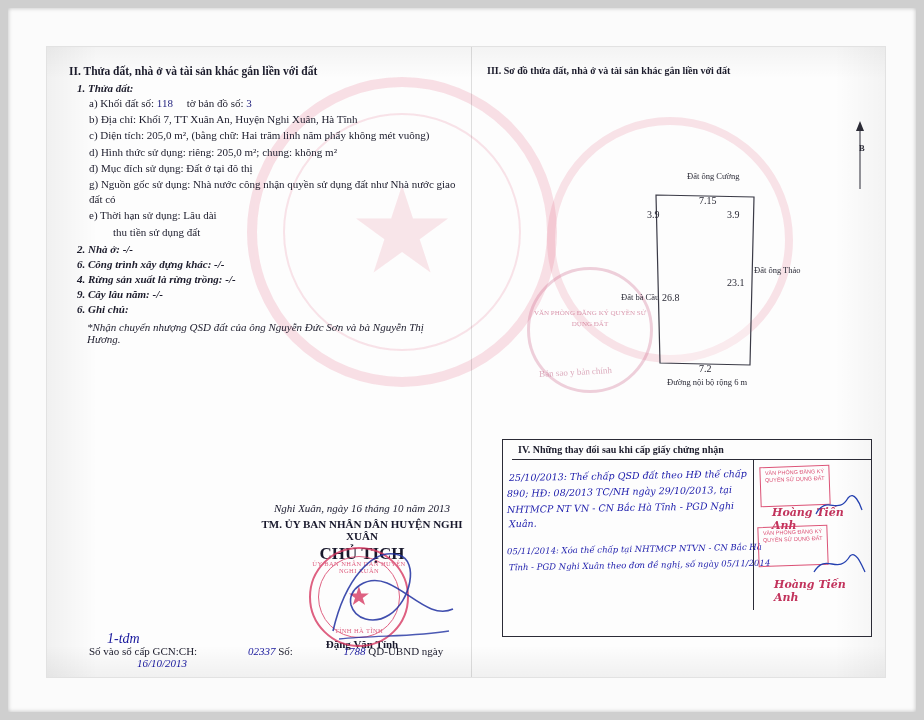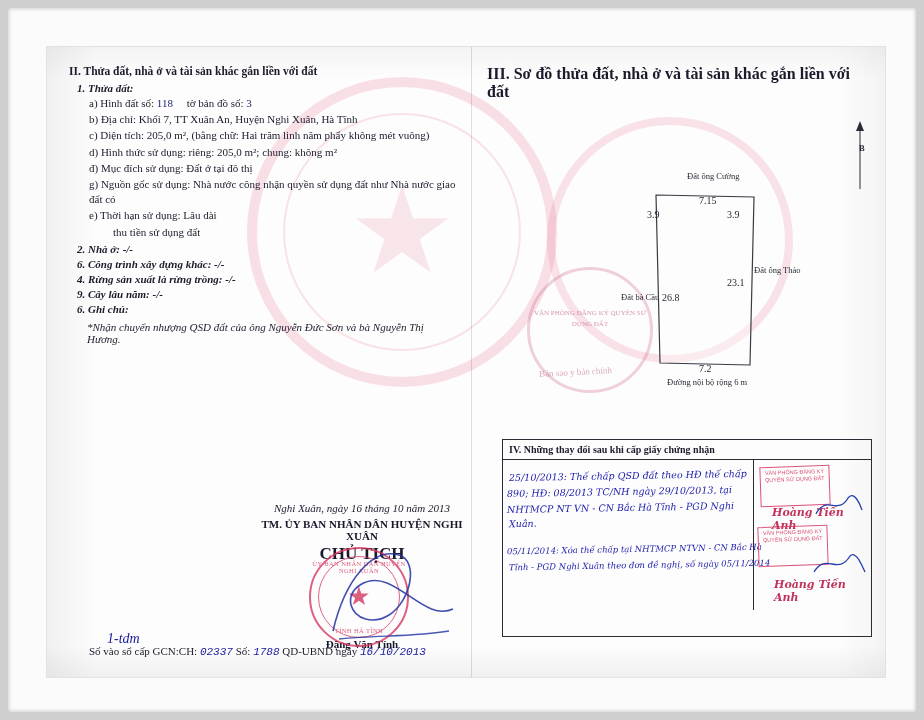--- a/index.html
+++ b/index.html
@@ -78,44 +78,44 @@
   
   #sig-scribble{
     position:absolute;left:268px;top:492px;width:150px;height:110px;
     pointer-events:none;
   }
 
   
   #bottomline{
     position:absolute;left:42px;top:598px;width:380px;font-size:11px;color:#1b1b2b;
   }
-  #bottomline .hwb{color:#17179c;font-style:italic;font-family:Liberation Mono, monospace;}
+  #bottomline .hwb{color:#17179c;font-style:italic;font-family:Liberation Serif, serif;margin-left:48px;}
   #ldm{position:absolute;left:60px;top:584px;color:#17179c;font-size:14px;font-style:italic;}
 
   
   #right{position:absolute;left:440px;top:18px;width:380px;color:#1b1b2b;}
-  #right .sec-title{font-size:16px;font-weight:bold;}
+  #right .sec-title{font-size:10px;font-weight:bold;}
 
   
   #plot{position:absolute;left:595px;top:140px;width:130px;height:185px;}
   .dim{position:absolute;font-size:10px;color:#2a2a36;}
   .plabel{position:absolute;font-size:8.5px;color:#2a2a36;}
 
   
   #north{position:absolute;left:806px;top:74px;width:14px;height:70px;}
 
   
   #tbl{
     position:absolute;left:455px;top:392px;width:368px;height:196px;
     border:1.2px solid #2b2b36;
     font-size:10px;color:#1b1b2b;
   }
   #tbl .hdr{
     height:20px;border-bottom:1.2px solid #2b2b36;
-    font-weight:bold;font-size:10px;padding:4px 0 0 6px;box-sizing:border-box;
+    font-weight:bold;font-size:10px;padding:4px 0 0 6px;box-sizing:border-box;margin-left:9px;
   }
   #tbl .cols{display:flex;height:24px;border-bottom:1.2px solid #2b2b36;}
   #tbl .c1{width:250px;border-right:1.2px solid #2b2b36;text-align:center;padding-top:6px;box-sizing:border-box;}
   #tbl .c2{flex:1;text-align:center;padding-top:1px;box-sizing:border-box;line-height:1.2;}
   #tbl .body{display:flex;height:150px;}
   #tbl .b1{width:250px;border-right:1.2px solid #2b2b36;position:relative;}
   #tbl .b2{flex:1;position:relative;}
   .hwline{
     position:absolute;color:#1b1bab;font-style:italic;
     font-family:"DejaVu Serif", serif;font-size:9.5px;white-space:nowrap;
@@ -178,21 +178,21 @@
     <div id="wmtext">Bản sao y bản chính</div>
 
     <div id="fold"></div>
 
     <div id="left">
       <div class="sec-title">II. Thửa đất, nhà ở và tài sản khác gắn liền với đất</div>
 
       <div class="it">1. Thửa đất:</div>
 
       <div class="ln">
-        <span>a) Hình đất số:</span>
+        <span>a) Khối đất số:</span>
         <span class="hw">118</span>
         &nbsp;&nbsp;&nbsp;
         <span>tờ bản đồ số:</span>
         <span class="hw">3</span>
       </div>
 
       <div class="ln">b) Địa chỉ: Khối 7,  TT Xuân An, Huyện Nghi Xuân, Hà Tĩnh</div>
       <div class="ln">c) Diện tích:          205,0    m², (bằng chữ: Hai trăm linh năm phẩy không mét vuông)</div>
       <div class="ln">d) Hình thức sử dụng: riêng:  205,0          m²; chung:      không          m²</div>
       <div class="ln">đ) Mục đích sử dụng: Đất ở tại đô thị</div>

